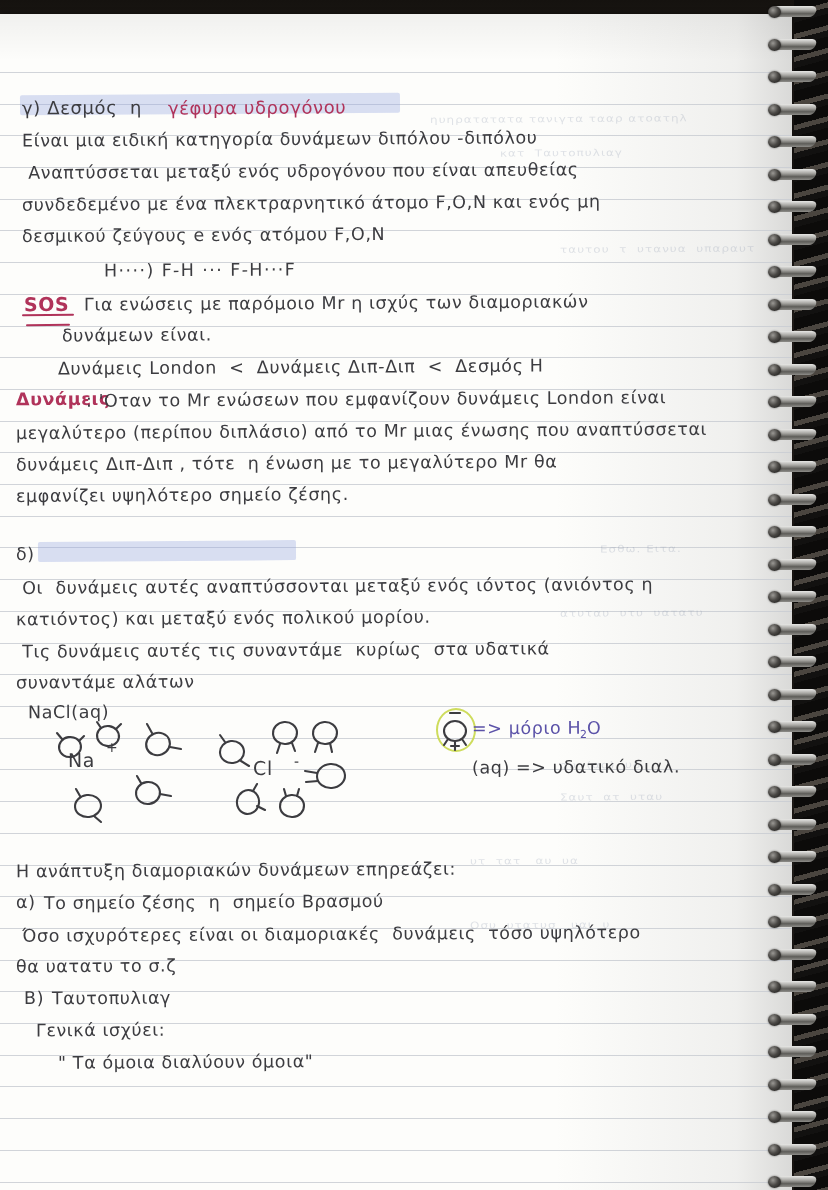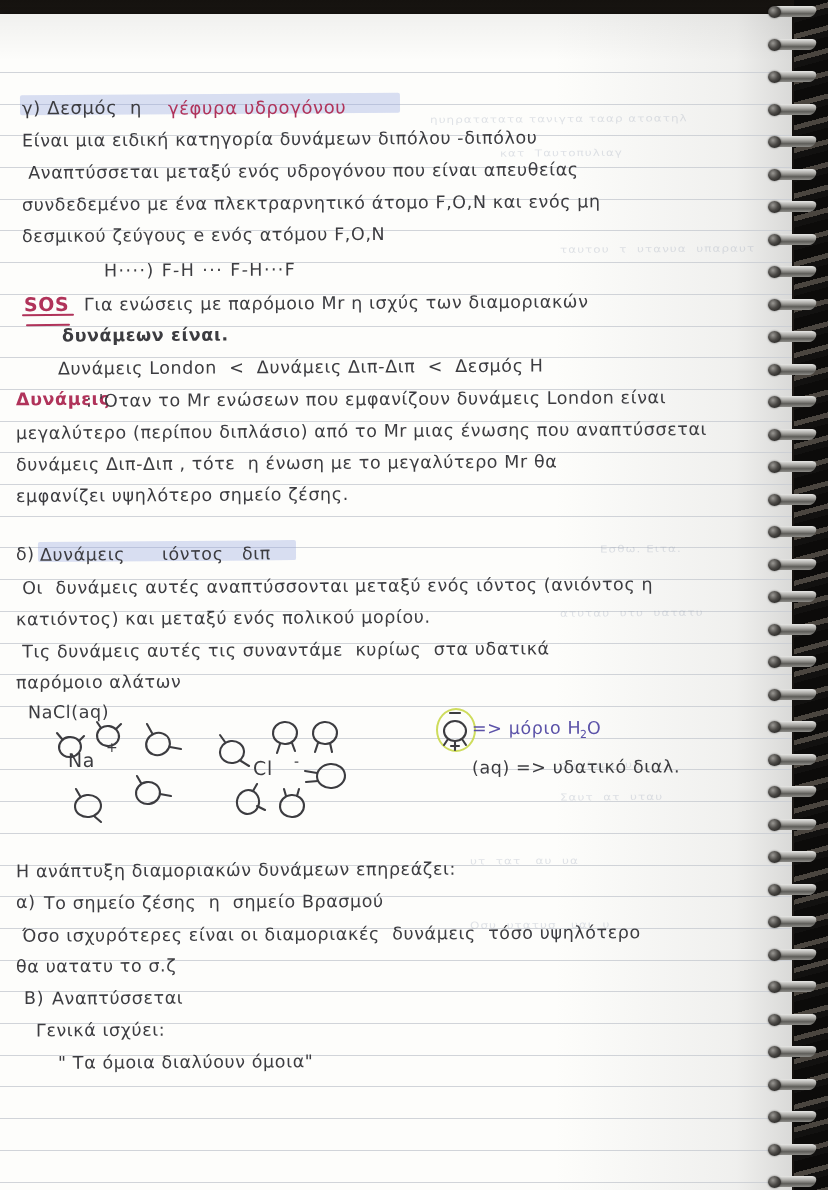--- a/index.html
+++ b/index.html
@@ -225,38 +225,37 @@
     <div class="hw" style="left:22px; top:181px;">συνδεδεμένο με ένα πλεκτραρνητικό άτομο F,O,N και ενός μη</div>
     <div class="hw" style="left:22px; top:213px;">δεσμικού ζεύγους e ενός ατόμου F,O,N</div>
 
     <div class="hw" style="left:104px; top:248px; letter-spacing:1.4px;">H····) F-H ··· F-H···F</div>
 
     <div class="hw red" style="left:24px; top:281px; font-size:19px; font-weight:600;text-align:center;">SOS</div>
     <div class="underline-red" style="left:22px; top:300px; width:52px;"></div>
     <div class="underline-red" style="left:26px; top:310px; width:44px;"></div>
 
     <div class="hw" style="left:84px; top:281px;">Για ενώσεις με παρόμοιο Mr η ισχύς των διαμοριακών</div>
-    <div class="hw" style="left:62px; top:313px;font-weight:bold;">δυνάμεων είναι.</div>
+    <div class="hw" style="left:62px; top:313px;">δυνάμεων είναι.</div>
 
     <div class="hw" style="left:58px; top:345px;">Δυνάμεις London  &lt;  Δυνάμεις Διπ-Διπ  &lt;  Δεσμός Η</div>
 
     <div class="hw red" style="left:16px; top:377px; font-weight:600;">Δυνάμεις</div>
     <div class="hw" style="left:86px; top:377px;">: 'Οταν το Mr ενώσεων που εμφανίζουν δυνάμεις London είναι</div>
     <div class="hw" style="left:16px; top:409px;">μεγαλύτερο (περίπου διπλάσιο) από το Mr μιας ένωσης που αναπτύσσεται</div>
     <div class="hw" style="left:16px; top:441px;">δυνάμεις Διπ-Διπ , τότε  η ένωση με το μεγαλύτερο Mr θα</div>
     <div class="hw" style="left:16px; top:473px;">εμφανίζει υψηλότερο σημείο ζέσης.</div>
 
     <div class="hl-blue" style="left:38px; top:527px; width:258px; height:20px;"></div>
     <div class="hw" style="left:16px; top:532px;">δ) </div>
-    <div class="hw" style="left:40px; top:532px;">Δυνάμεις      ιόντος   διπ</div>
 
     <div class="hw" style="left:16px; top:564px;"> Οι  δυνάμεις αυτές αναπτύσσονται μεταξύ ενός ιόντος (ανιόντος η</div>
     <div class="hw" style="left:16px; top:596px;">κατιόντος) και μεταξύ ενός πολικού μορίου.</div>
     <div class="hw" style="left:16px; top:628px;"> Τις δυνάμεις αυτές τις συναντάμε  κυρίως  στα υδατικά</div>
-    <div class="hw" style="left:16px; top:660px;">παρόμοιο αλάτων</div>
+    <div class="hw" style="left:16px; top:660px;">συναντάμε αλάτων</div>
 
     <div class="hw" style="left:28px; top:690px;">NaCl(aq)</div>
 
     <svg class="diagram" style="left:0px; top:700px; width:460px; height:110px;" viewBox="0 0 460 110">
       <g fill="none" stroke="#3c3c40" stroke-width="2.1" stroke-linecap="round">
 
         <g>
           <ellipse cx="70" cy="33" rx="11" ry="10" transform="rotate(-10 70 33)"></ellipse>
           <path d="M62 25 L57 19"></path>
             <path d="M79 27 L84 22"></path>
@@ -343,21 +342,21 @@
 
     <div class="hw" style="left:16px; top:848px;">Η ανάπτυξη διαμοριακών δυνάμεων επηρεάζει:</div>
 
     <div class="hw" style="left:16px; top:880px;">α) </div>
     <div class="hw" style="left:44px; top:880px;">Το σημείο ζέσης  η  σημείο Βρασμού</div>
 
     <div class="hw" style="left:16px; top:912px;"> Όσο ισχυρότερες είναι οι διαμοριακές  δυνάμεις  τόσο υψηλότερο</div>
     <div class="hw" style="left:16px; top:944px;">θα υατατυ το σ.ζ</div>
 
     <div class="hw" style="left:24px; top:976px;">Β) </div>
-    <div class="hw" style="left:52px; top:976px;">Αναπτύσσεται</div>
+    <div class="hw" style="left:52px; top:976px;">Ταυτοπυλιαγ</div>
 
     <div class="hw" style="left:36px; top:1008px;">Γενικά ισχύει:</div>
     <div class="hw" style="left:58px; top:1040px;">" Τα όμοια διαλύουν όμοια"</div>
   </div>
 
   <div class="binding" id="binding">
       <div class="darkstrip"></div>
       <div class="coil" style="top: 6px;">
         <div class="ring"></div>
         <div class="hole"></div>

